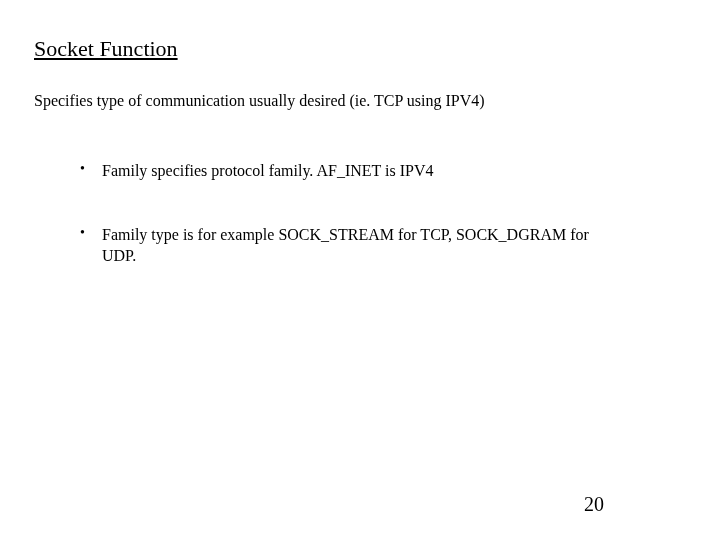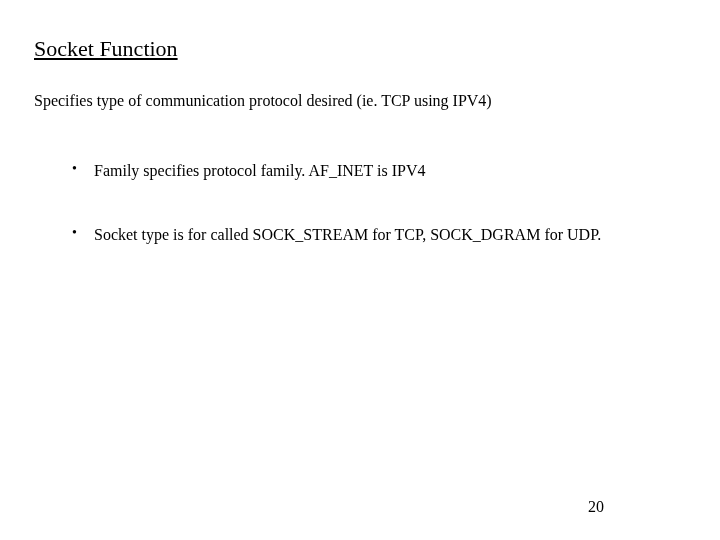--- a/index.html
+++ b/index.html
@@ -25,48 +25,48 @@
     margin: 0 0 30px 0;
     font-weight: normal;
   }
   .subtitle {
     font-size: 16px;
     margin: 0 0 50px 0;
   }
   ul.bullets {
     list-style: none;
     padding: 0 0 0 34px;
-    margin: 4px;
+    margin: 12px;
   }
   ul.bullets li {
     position: relative;
     font-size: 16px;
     line-height: 1.35;
     padding-left: 22px;
     margin-bottom: 42px;
   }
   ul.bullets li::before {
     content: "•";
     position: absolute;
     left: 0;
     top: 0;
     font-size: 14px;
   }
   .page-number {
     position: absolute;
     bottom: 24px;
     right: 36px;
-    font-size: 16px;
+    font-size: 20px;
     margin-top: 20px;
   }
 </style>
 </head>
 <body>
 
 <div class="slide">
   <h1 class="title">Socket Function</h1>
-  <p class="subtitle">Specifies type of communication protocol desired (ie. TCP using IPV4)</p>
+  <p class="subtitle">Specifies type of communication usually desired (ie. TCP using IPV4)</p>
   <ul class="bullets">
     <li>Family specifies protocol family. AF_INET is IPV4</li>
-    <li>Socket type is for called SOCK_STREAM for TCP, SOCK_DGRAM for UDP.</li>
+    <li>Family type is for example SOCK_STREAM for TCP, SOCK_DGRAM for UDP.</li>
   </ul>
   <div class="page-number">20</div>
 </div>
 
 </body></html>

